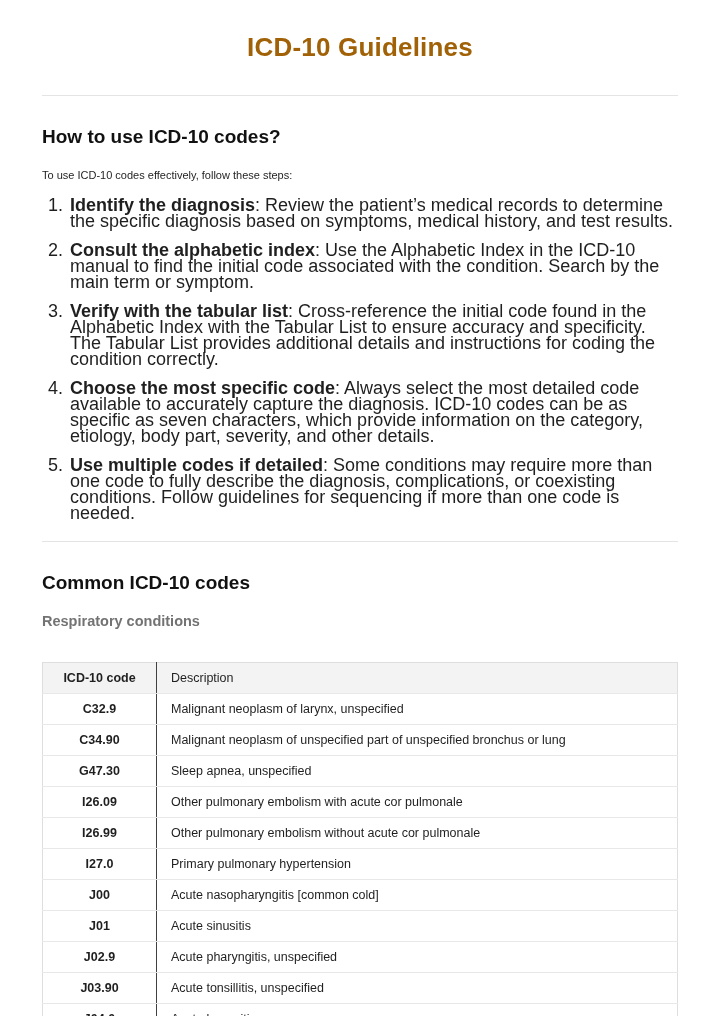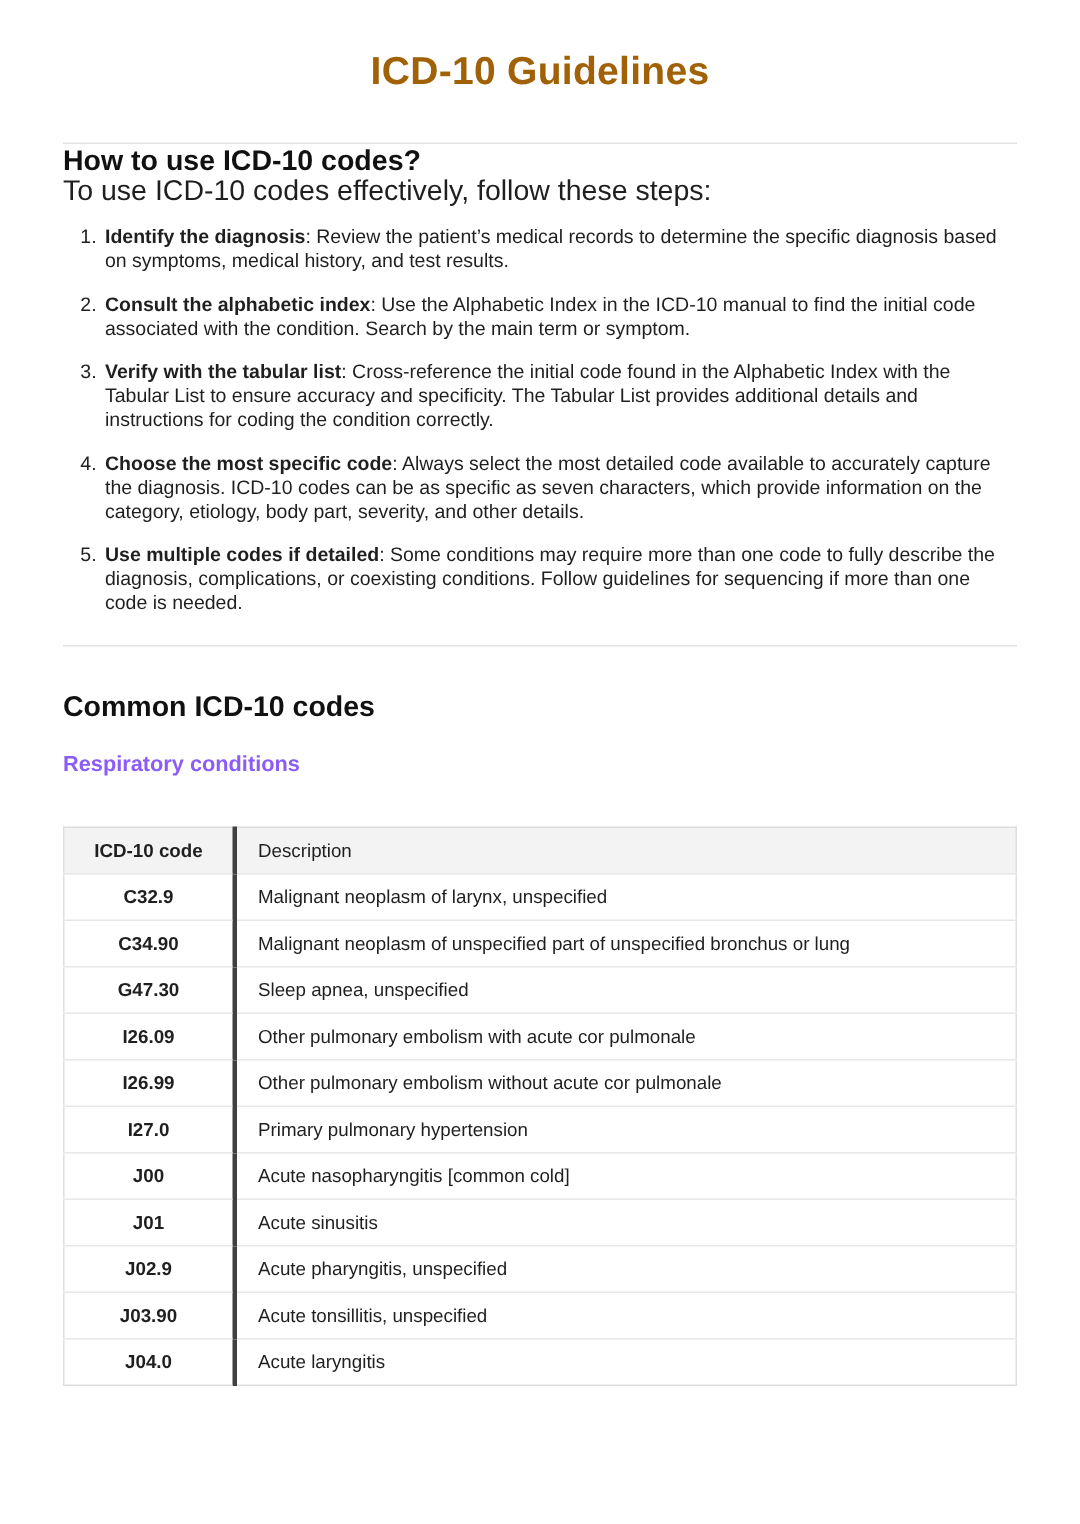--- a/index.html
+++ b/index.html
@@ -29,46 +29,47 @@
   }
   .divider-1 { margin-top: 31px; }
   .divider-2 { margin-top: 20px; }
 
   .section-heading {
     font-size: 19px;
     line-height: 24px;
     font-weight: bold;
     color: #111111;
   }
-  .heading-howto { }
+  .heading-howto { margin-top: 29px; }
   .heading-common { margin-top: 29px; }
 
   .intro {
-    font-size: 19px;
+    margin-top: 18px;
+    font-size: 11px;
     line-height: 16px;
   }
 
   ol.steps {
     margin-top: 14px;
     padding-left: 26px;
-    font-size: 13px;
+    font-size: 18px;
     line-height: 16px;
   }
   ol.steps li {
     margin-bottom: 13px;
     padding-left: 2px;
   }
   .step-label { font-weight: bold; }
 
   .sub-heading {
     margin-top: 17px;
     font-size: 14.5px;
     line-height: 18px;
     font-weight: bold;
-    color: #8b5cf6;
+    color: #737373;
   }
 
   table.codes {
     margin-top: 32px;
     width: 100%;
     border-collapse: collapse;
     font-size: 12.5px;
     border: 1px solid #dedede;
   }
   table.codes th, table.codes td {
@@ -79,21 +80,21 @@
   }
   table.codes th {
     background: #f3f3f3;
     font-weight: normal;
     text-align: left;
   }
   table.codes col.col-code { width: 114px; }
   table.codes th.cell-code, table.codes td.cell-code {
     text-align: center;
     font-weight: bold;
-    border-right: 3px solid #404040;
+    border-right: 1px solid #404040;
   }
   table.codes td.cell-desc, table.codes th.cell-desc {
     padding-left: 14px;
     text-align: left;
   }
   table.codes tr:last-child td { border-bottom: none; }
 </style>
 </head>
 <body>
 

